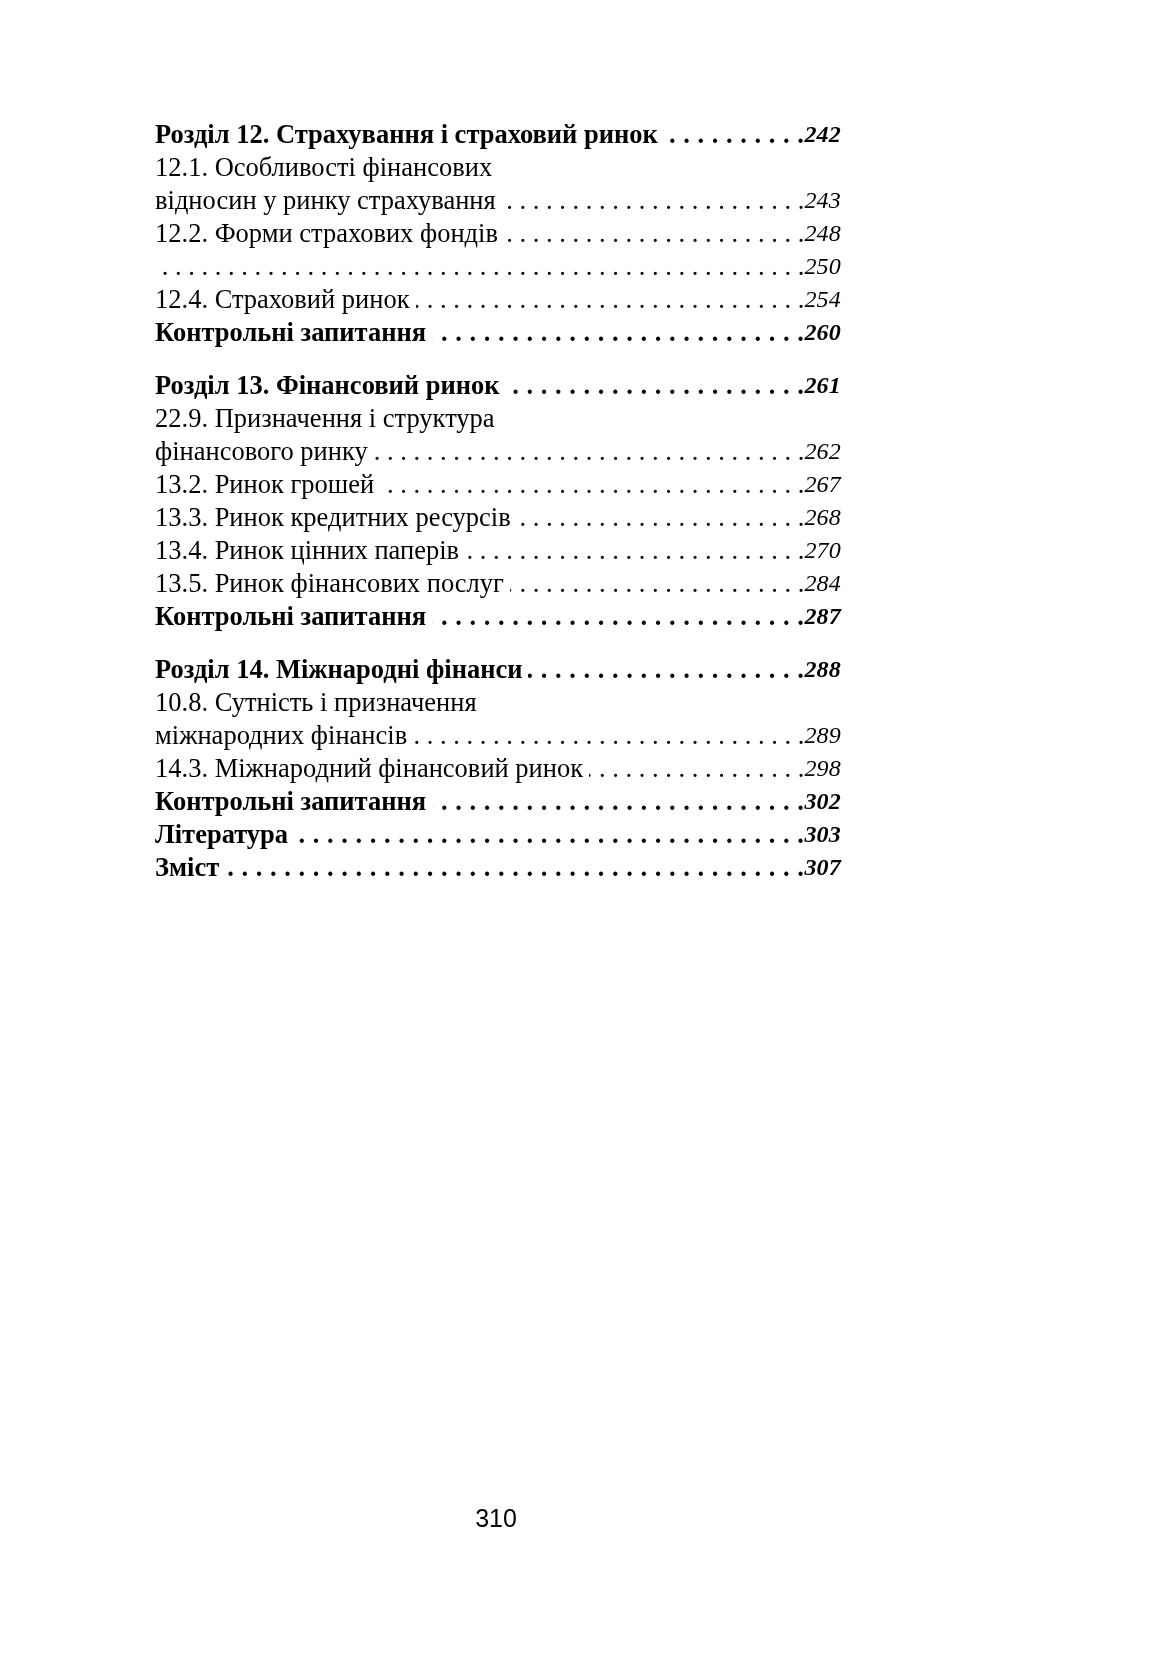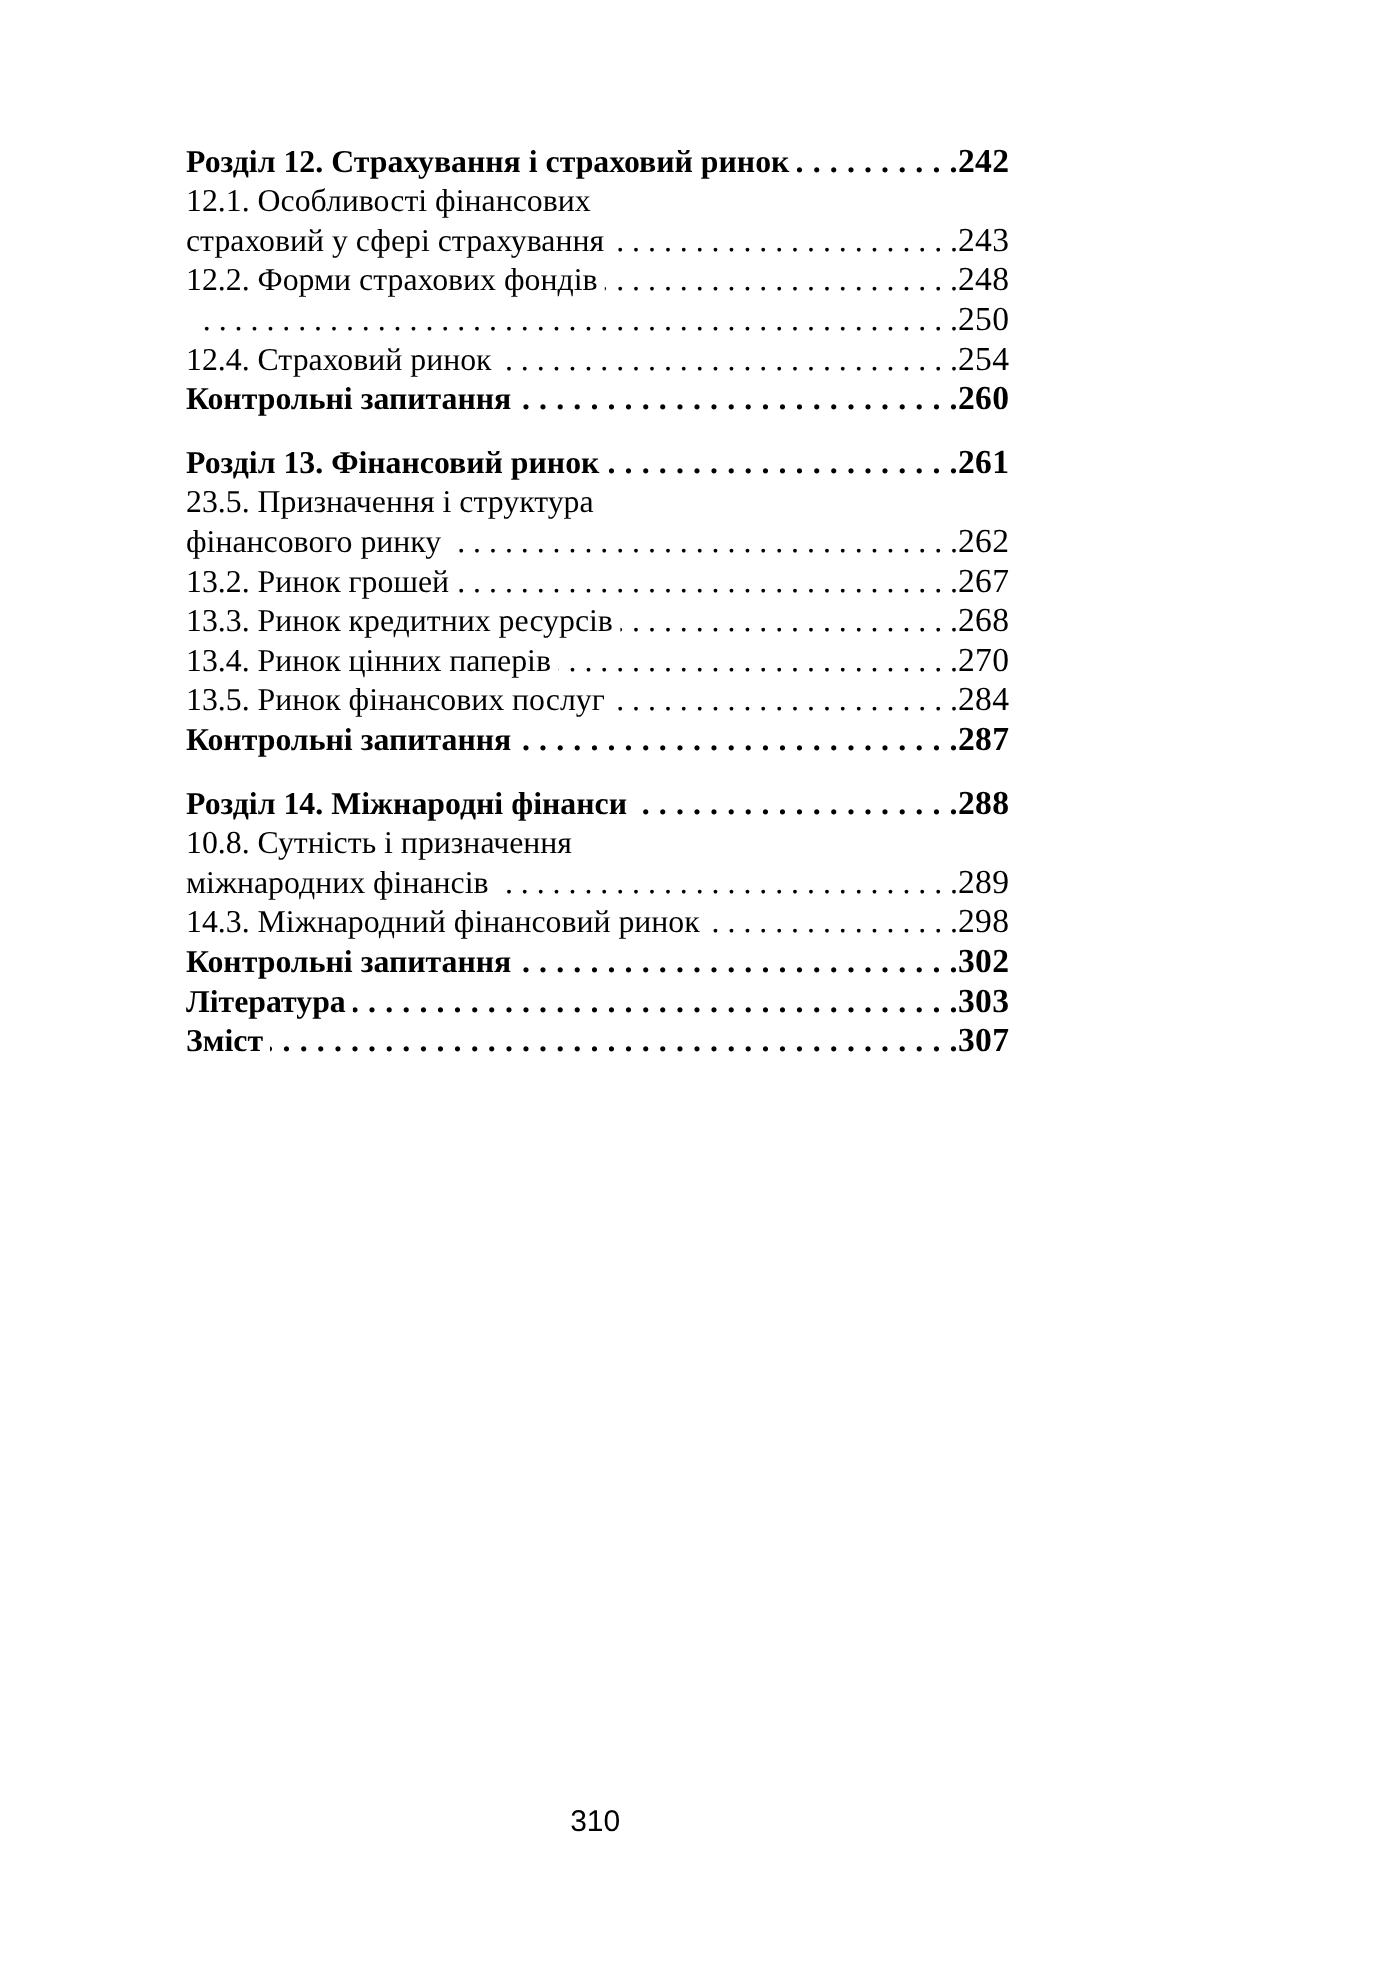--- a/index.html
+++ b/index.html
@@ -56,23 +56,24 @@
     position: absolute;
     right: 0;
     bottom: 0;
     font-size: 26.5px;
     letter-spacing: 0px;
     white-space: nowrap;
     line-height: 33px;
   }
   .row .page {
     flex: 0 0 auto;
-    font-size: 28px;
+    font-size: 24px;
     text-align: right;
     letter-spacing: 0.2px;
+    font-style: italic;
   }
   
   .row.noleader .leaders::before {
     content: "";
   }
   .heading .title,
   .heading .page {
     font-weight: bold;
   }
   .heading .leaders::before {
@@ -102,21 +103,21 @@
           <span class="page">242</span>
         </div>
       </div>
       <div class="entry">
         <div class="row noleader">
           <span class="title">12.1. Особливості фінансових</span>
           <span class="leaders"></span>
           <span class="page"></span>
         </div>
         <div class="row">
-          <span class="title">страховий у сфері страхування</span>
+          <span class="title">відносин у ринку страхування</span>
           <span class="leaders"></span>
           <span class="page">243</span>
         </div>
       </div>
       <div class="entry">
         <div class="row">
           <span class="title">12.2. Форми страхових фондів</span>
           <span class="leaders"></span>
           <span class="page">248</span>
         </div>
@@ -145,21 +146,21 @@
     <div class="group">
       <div class="entry heading">
         <div class="row">
           <span class="title">Розділ 13. Фінансовий ринок</span>
           <span class="leaders"></span>
           <span class="page">261</span>
         </div>
       </div>
       <div class="entry">
         <div class="row noleader">
-          <span class="title">23.5. Призначення і структура</span>
+          <span class="title">22.9. Призначення і структура</span>
           <span class="leaders"></span>
           <span class="page"></span>
         </div>
         <div class="row">
           <span class="title">фінансового ринку</span>
           <span class="leaders"></span>
           <span class="page">262</span>
         </div>
       </div>
       <div class="entry">

